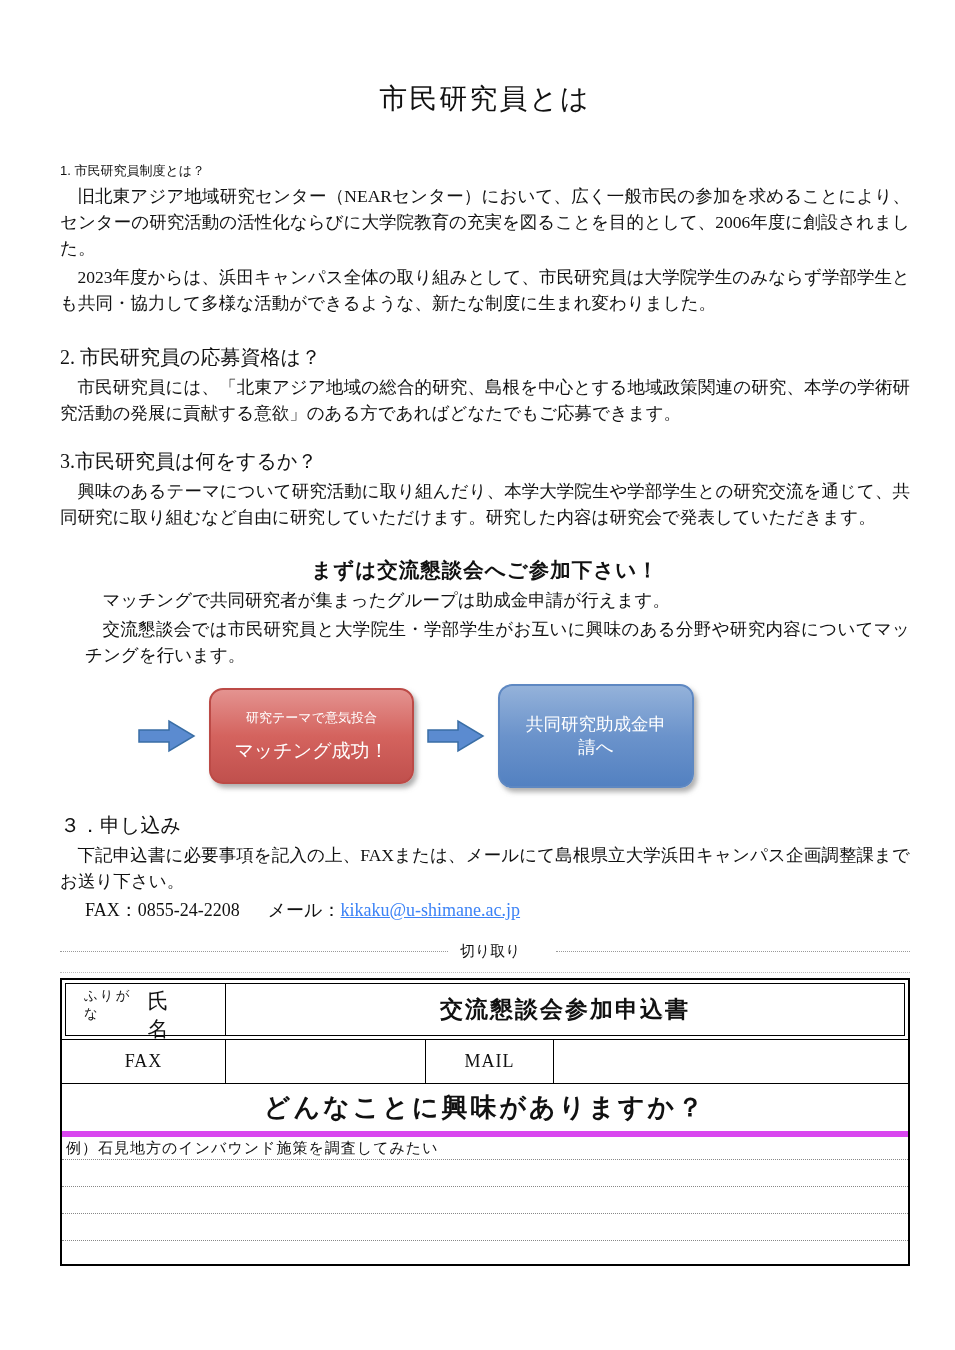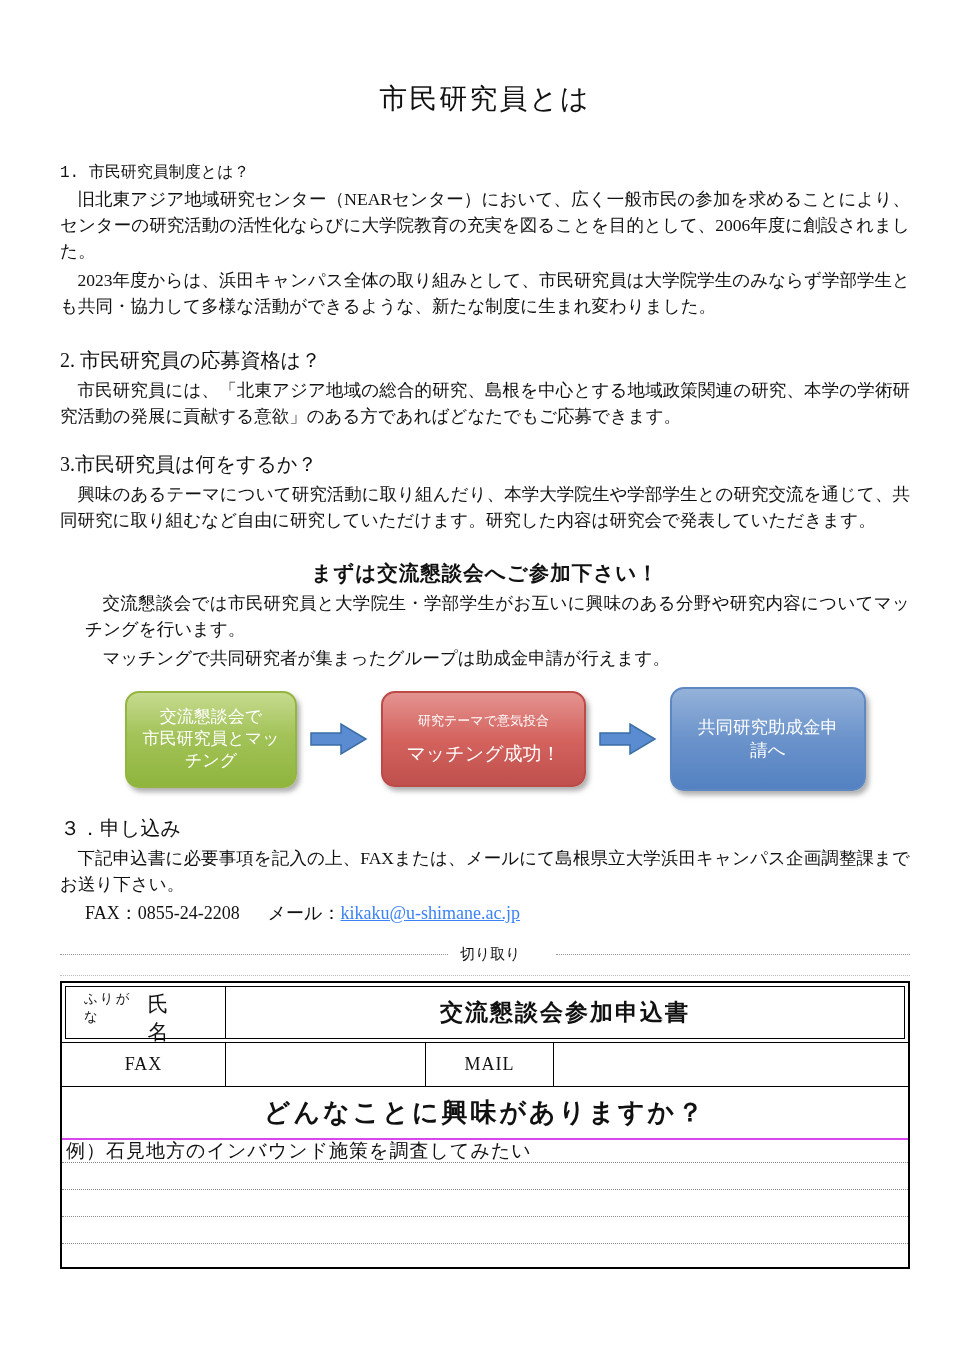--- a/index.html
+++ b/index.html
@@ -19,23 +19,23 @@
     width: 955px;
   }
   .doc-title {
     font-family: "Liberation Sans", "DejaVu Sans", sans-serif;
     font-weight: normal;
     font-size: 28px;
     text-align: center;
     letter-spacing: 2px;
   }
   .h-sans {
-    font-family: Liberation Mono, monospace;
+    font-family: Liberation Sans, sans-serif;
     font-weight: normal;
-    font-size: 16px;
+    font-size: 13px;
   }
   .h-serif {
     font-family: "Liberation Serif", "DejaVu Serif", serif;
     font-weight: normal;
     font-size: 20px;
   }
   .sec1-h { margin-top: 44px; }
   .sec2-h { margin-top: 28px; }
   .sec3-h { margin-top: 22px; }
   .para {
@@ -161,34 +161,34 @@
     align-items: stretch;
     font-size: 18px;
   }
   .r2-cell { display: flex; align-items: center; justify-content: center; }
   .r2-fax   { width: 164px; border-right: 1.5px solid #000; letter-spacing: 1px; }
   .r2-in1   { width: 200px; border-right: 1.5px solid #000; }
   .r2-mail  { width: 128px; border-right: 1.5px solid #000; letter-spacing: 1px; }
   .r2-in2   { flex: 1; }
   .row3 {
     height: 53px;
-    border-bottom: 2px solid #d946ef;
+    border-bottom: 6px solid #d946ef;
     display: flex;
     align-items: center;
     justify-content: center;
     font-family: Liberation Sans, sans-serif;
     font-weight: 600;
     font-size: 26px;
     letter-spacing: 3px;
   }
   .row4 { padding: 0 0 0 0; }
   .example-line {
     height: 23px;
     border-bottom: 1px dotted #888;
-    font-size: 19px;
+    font-size: 15px;
     padding-left: 4px;
     line-height: 22px;
     letter-spacing: 1px;
   }
   .answer-line { height: 27px; border-bottom: 1px dotted #888; }
   .answer-tail { height: 23px; }
 </style>
 </head>
 <body>
 
@@ -210,28 +210,25 @@
     <p class="para">2023年度からは、浜田キャンパス全体の取り組みとして、市民研究員は大学院学生のみならず学部学生とも共同・協力して多様な活動ができるような、新たな制度に生まれ変わりました。</p>
 
     <div class="h-serif sec2-h">2. 市民研究員の応募資格は？</div>
     <p class="para">市民研究員には、「北東アジア地域の総合的研究、島根を中心とする地域政策関連の研究、本学の学術研究活動の発展に貢献する意欲」のある方であればどなたでもご応募できます。</p>
 
     <div class="h-serif sec3-h">3.市民研究員は何をするか？</div>
     <p class="para">興味のあるテーマについて研究活動に取り組んだり、本学大学院生や学部学生との研究交流を通じて、共同研究に取り組むなど自由に研究していただけます。研究した内容は研究会で発表していただきます。</p>
 
     <div class="invite-h">まずは交流懇談会へご参加下さい！</div>
     <div class="invite-block">
+      <p class="para">マッチングで共同研究者が集まったグループは助成金申請が行えます。</p>
       <p class="para">交流懇談会では市民研究員と大学院生・学部学生がお互いに興味のある分野や研究内容についてマッチングを行います。</p>
-      <p class="para">マッチングで共同研究者が集まったグループは助成金申請が行えます。</p>
     </div>
 
     <div class="flow">
-      <div class="step step-green">交流懇談会で
-市民研究員とマッ
-チング</div>
       <svg class="flow-arrow" width="58" height="36" viewBox="0 0 58 36">
         <path d="M1,12 H31 V3 L56,18 L31,33 V24 H1 Z" fill="#5b8bd0"></path>
       </svg>
       <div class="step step-red">
         <div class="small">研究テーマで意気投合</div>
         <div class="big">マッチング成功！</div>
       </div>
       <svg class="flow-arrow" width="58" height="36" viewBox="0 0 58 36">
         <path d="M1,12 H31 V3 L56,18 L31,33 V24 H1 Z" fill="#5b8bd0"></path>
       </svg>

